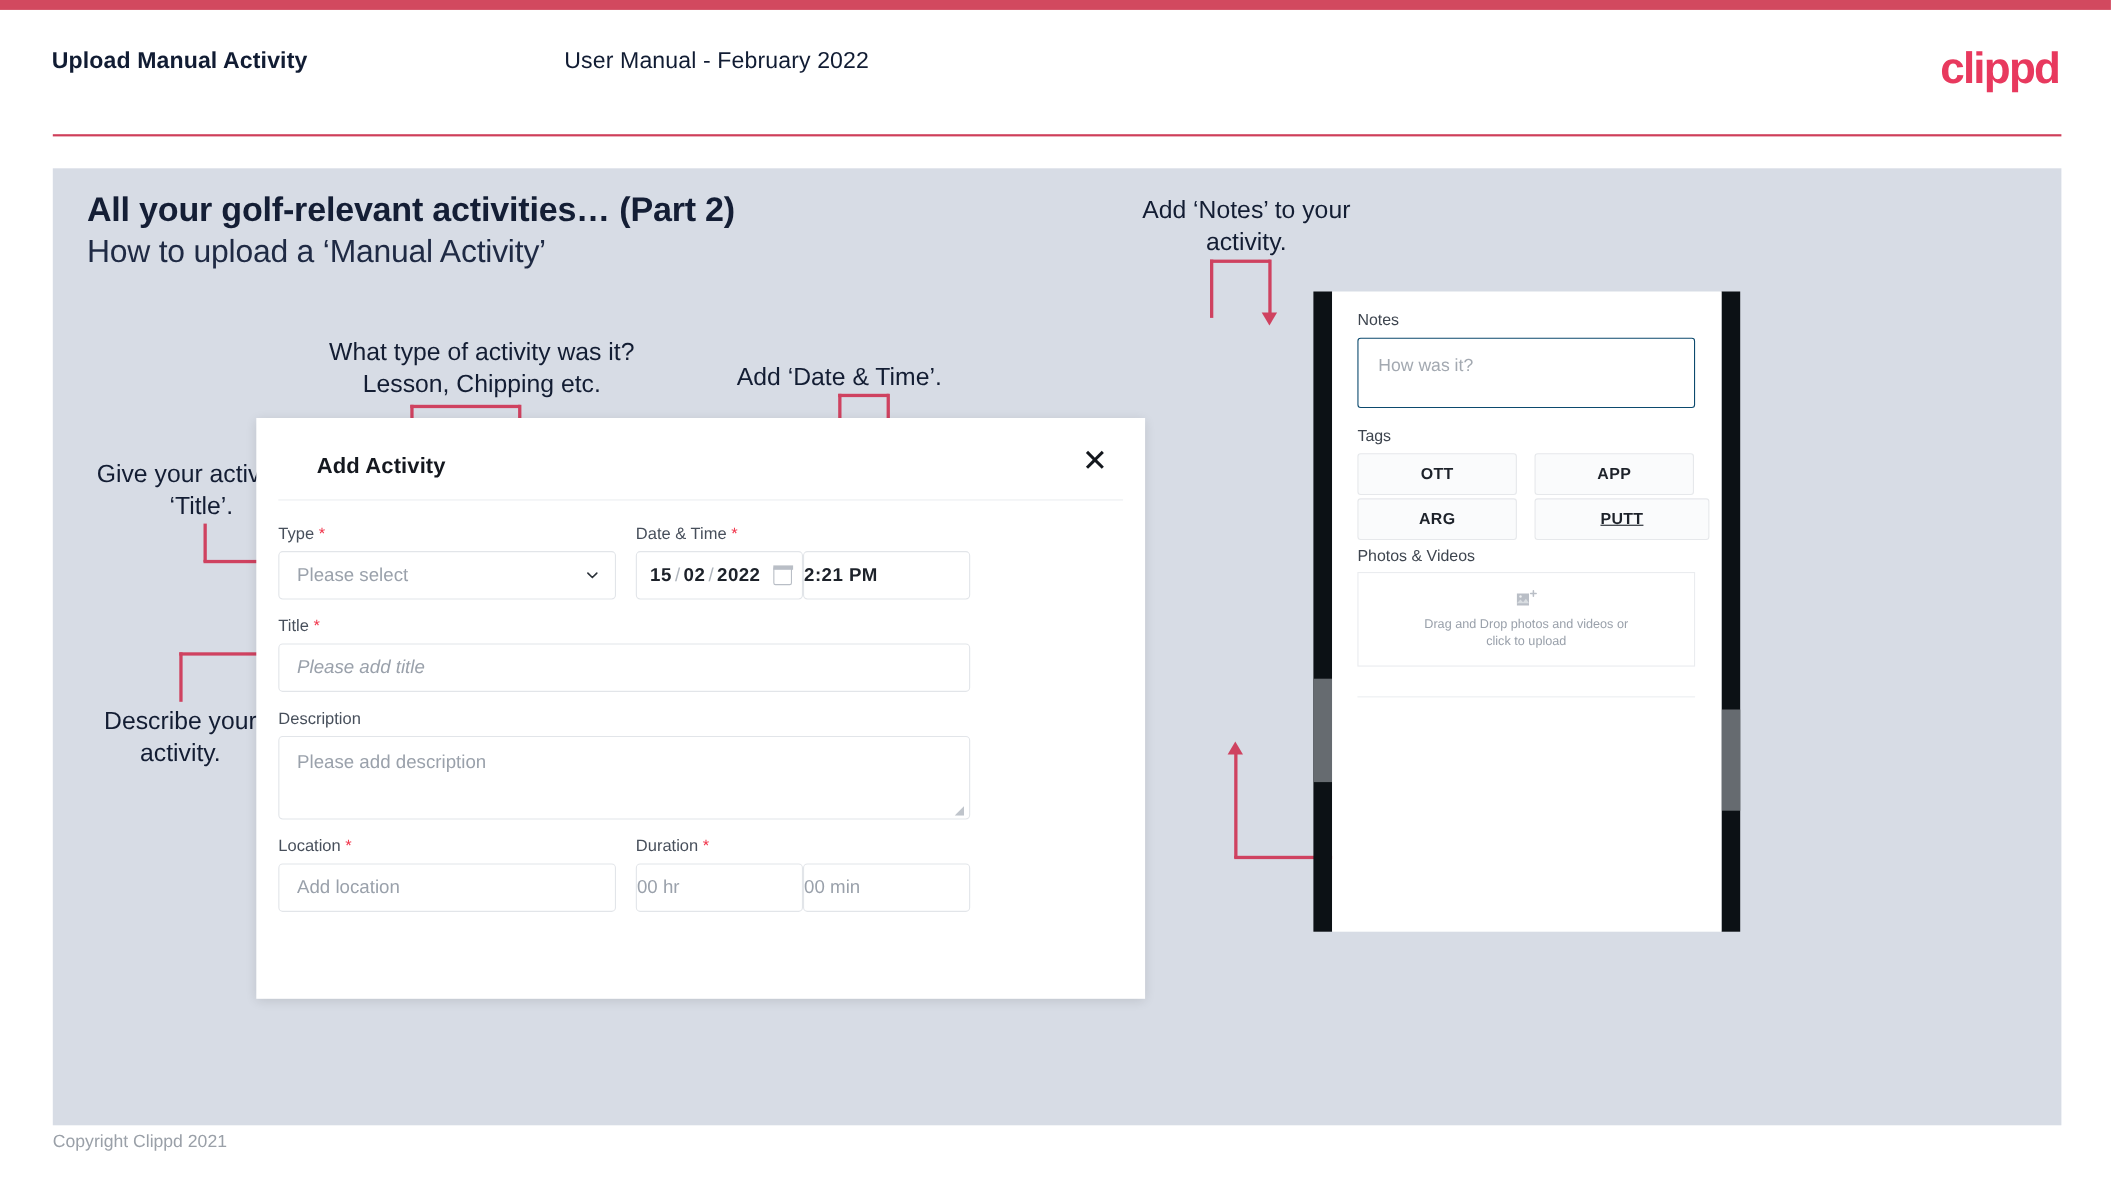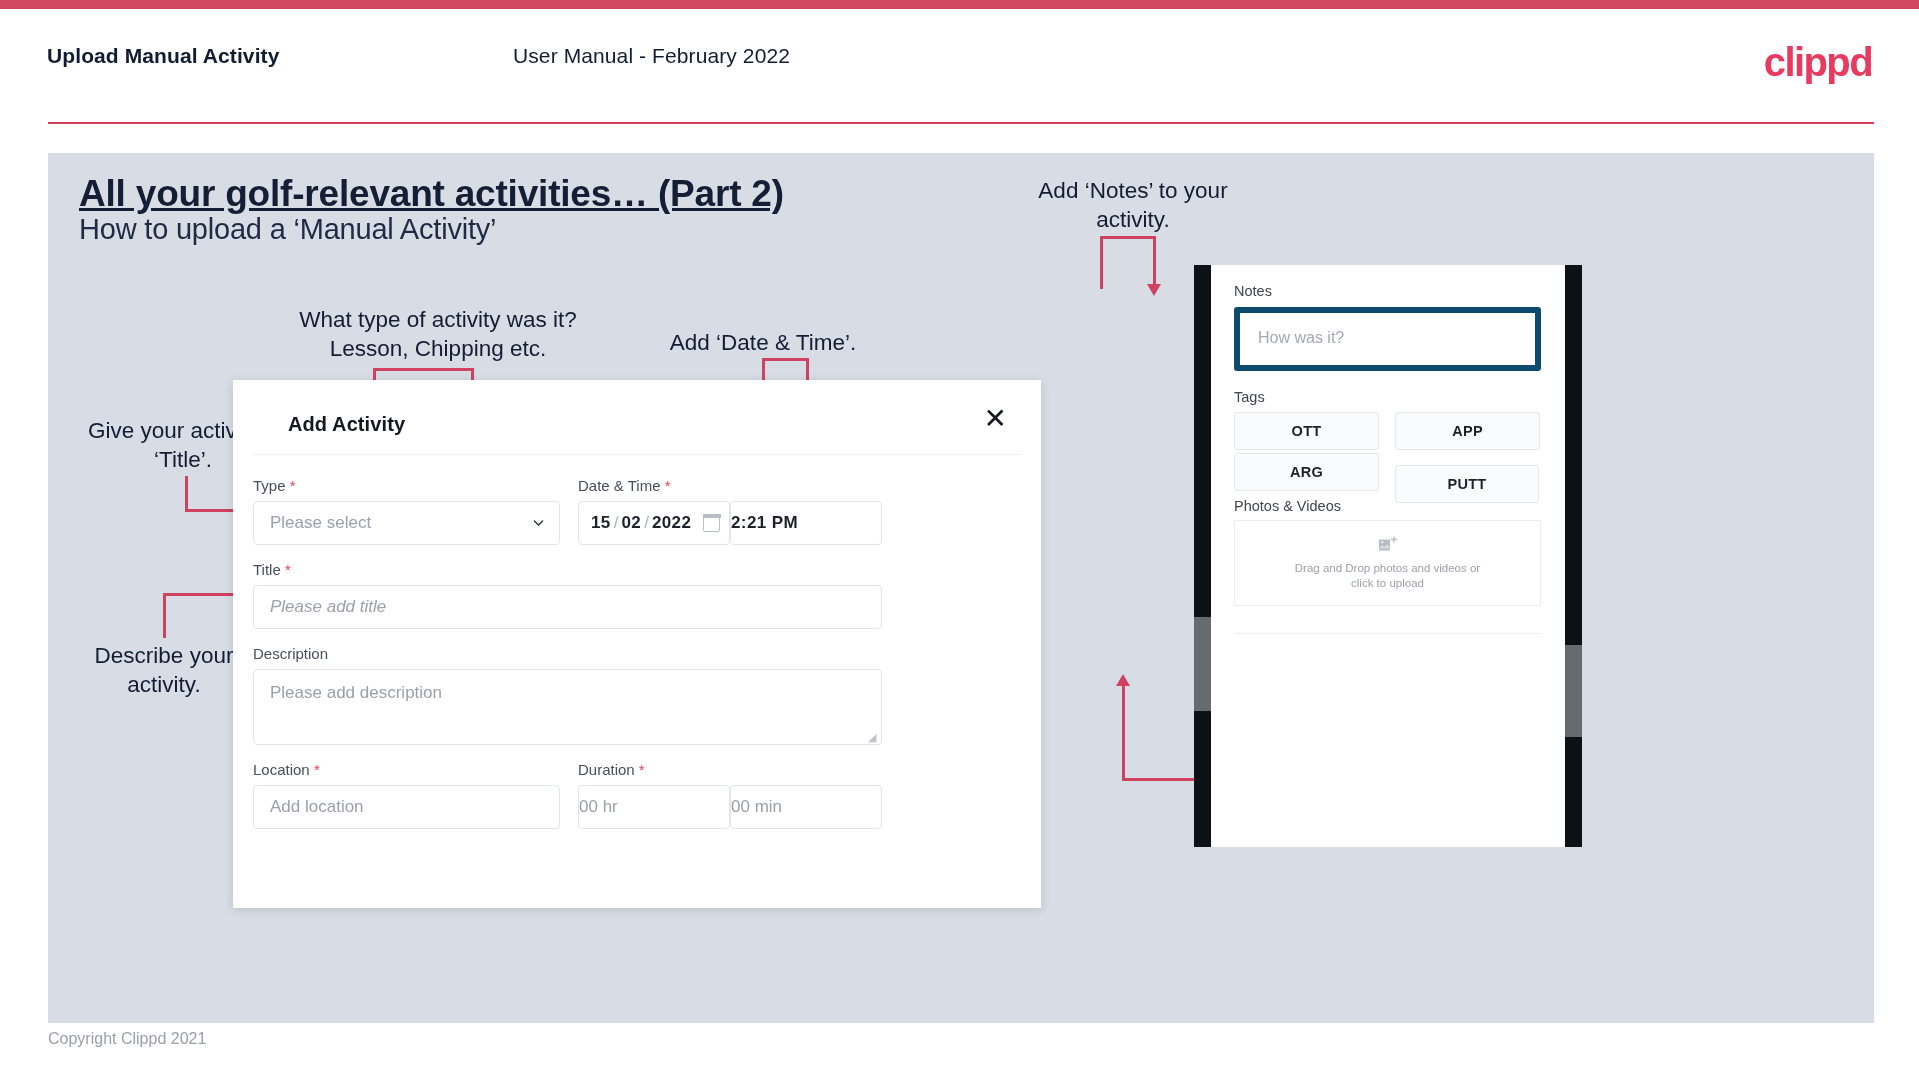--- a/index.html
+++ b/index.html
@@ -36,21 +36,21 @@
     letter-spacing: -1.6px; line-height: 1;
   }
 
   
   .slide {
     position: absolute; left: 48px; top: 153px; width: 1826px; height: 870px;
     background: #d7dce5;
   }
   .slide-title {
     position: absolute; left: 31px; top: 20px;
-    font-size: 37px; font-weight: 700; color: #141e35; letter-spacing: -.2px; text-decoration: underline;
+    font-size: 31px; font-weight: 700; color: #141e35; letter-spacing: -.2px;
   }
   .slide-subtitle {
     position: absolute; left: 31px; top: 60px;
     font-size: 29px; font-weight: 400; color: #1f2a44; letter-spacing: -.2px;
   }
 
   
   .ann {
     position: absolute; color: #131d33; font-size: 22.5px;
     line-height: 29px; text-align: center; font-weight: 400;
@@ -125,21 +125,21 @@
   .phone-edge { position: absolute; top: 0; width: 17px; height: 582px; background: #0c1115; }
   .phone-edge.l { left: 0; }
   .phone-edge.r { right: 0; }
   .phone-edge .btn-grey { position: absolute; left: 0; width: 17px; background: #666b70; }
   .phone-screen {
     position: absolute; left: 17px; top: 0; width: 354px; height: 582px;
     background: #ffffff; overflow: hidden;
   }
   .ph-label { position: absolute; font-size: 14.5px; color: #3e454f; }
   .ph-box {
-    position: absolute; border: 6px solid #0c4a6e; border-radius: 3px;
+    position: absolute; border: 1px solid #0c4a6e; border-radius: 3px;
     background: #fff;
   }
   .ph-ph { position: absolute; font-size: 16px; color: #a3a9b1; }
   .tag-btn {
     position: absolute; border: 1px solid #e6e8eb; background: #fafbfc;
     border-radius: 3px; display: flex; align-items: center; justify-content: center;
     font-size: 14.5px; font-weight: 700; color: #1d222a; letter-spacing: .3px;
   }
   .upload-zone {
     position: absolute; border: 1px solid #eaecef; background: #fff;
@@ -331,21 +331,21 @@
         <div class="ph-label" style="left:23px; top:124px;">Tags</div>
         <div class="tag-btn" style="left:23px; top:147px; width:145px; height:38px;">
           <span>OTT</span>
         </div>
         <div class="tag-btn" style="left:184px; top:147px; width:145px; height:38px;">
           <span>APP</span>
         </div>
         <div class="tag-btn" style="left:23px; top:188px; width:145px; height:38px;">
           <span>ARG</span>
         </div>
-        <div class="tag-btn" style="left:184px; top:200px; width:144px; height:38px;">
+        <div class="tag-btn" style="left:184px; top:188px; width:159px; height:38px;text-decoration:underline;">
           <span>PUTT</span>
         </div>
 
         <div class="ph-label" style="left:23px; top:233px;">Photos &amp; Videos</div>
         <div class="upload-zone" style="left:23px; top:255px; width:307px; height:86px;">
           <svg width="20" height="18" viewBox="0 0 20 18">
             <path d="M1 3.5h11v11H1z" fill="#b9bec6"></path>
             <path d="M1 12.5l3.2-3.6 2.4 2.6 2.6-3.2 2.8 4.2z" fill="#d9dde1"></path>
             <circle cx="4.3" cy="6.2" r="1.1" fill="#eef0f2"></circle>
             <path d="M16 1v5M13.5 3.5h5" stroke="#b9bec6" stroke-width="1.4" stroke-linecap="round"></path>

